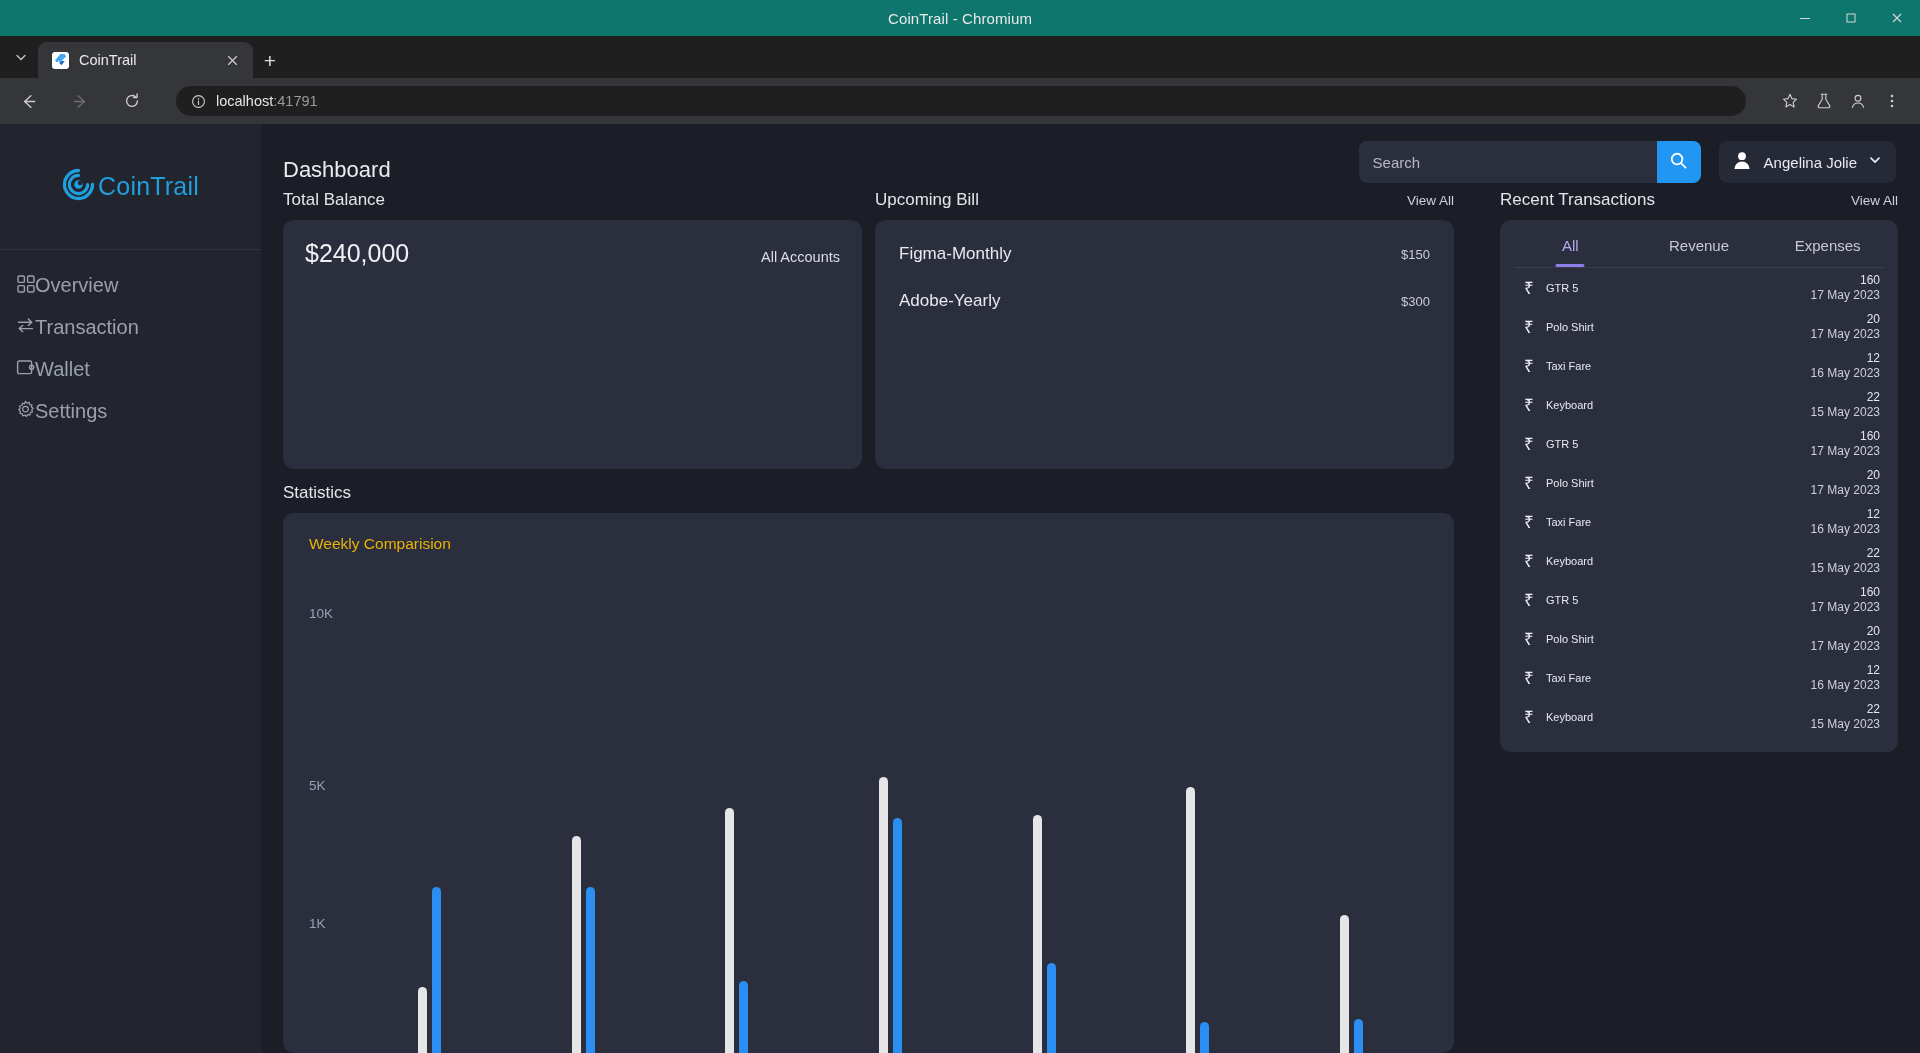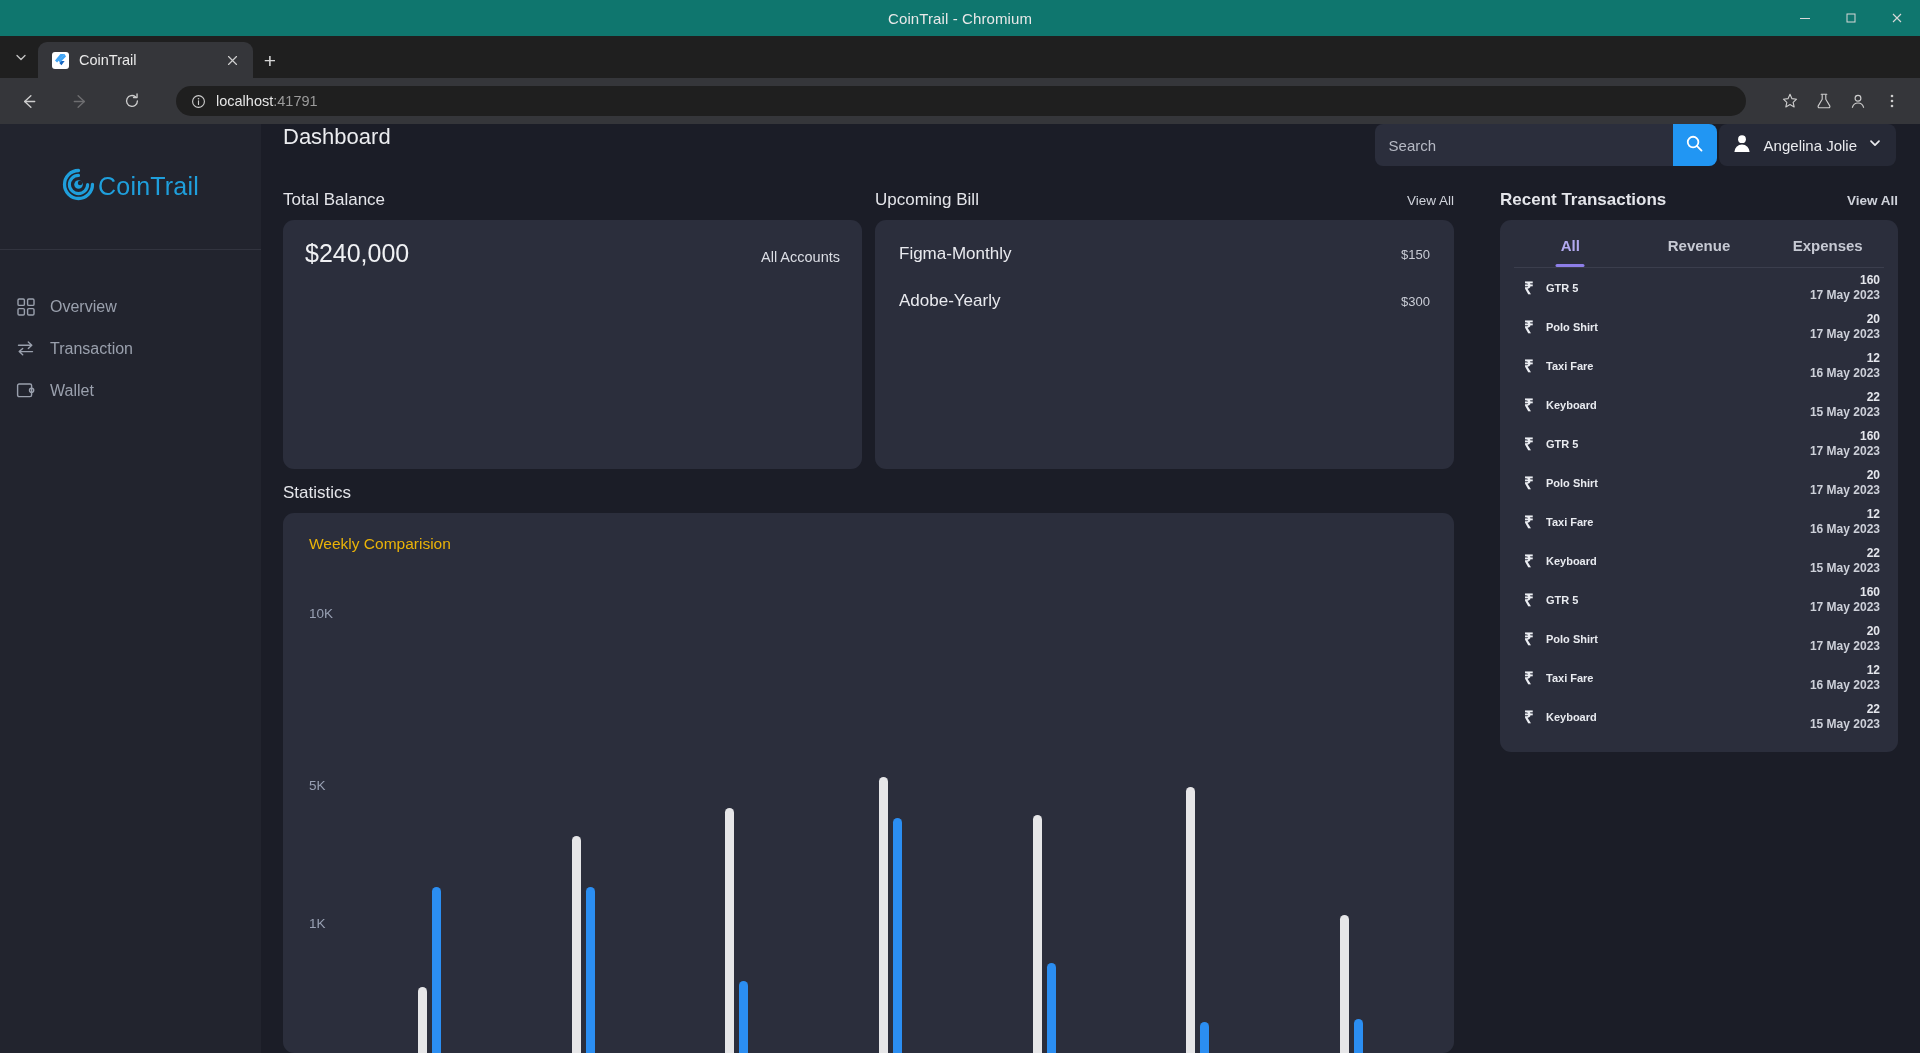--- a/index.html
+++ b/index.html
@@ -58,30 +58,30 @@
     width:261px; flex:none; background:#22242e; display:flex; flex-direction:column;
   }
   .brand{
     height:126px; display:flex; align-items:center; justify-content:center;
     border-bottom:1px solid #32343f;
   }
   .brand-row{ display:flex; align-items:center; gap:3px; }
   .brand-name{ color:#1f9fdc; font-size:25px; letter-spacing:.2px; }
   .nav{ padding-top:24px; }
   .nav-item{
-    height:42px; display:flex; align-items:flex-end; gap:15px; padding-left:16px;
-    color:#9aa0ad; font-size:16px; cursor:pointer;
+    height:42px; display:flex; align-items:flex-start; padding-left:16px;
+    color:#9aa0ad; font-size:20px; cursor:pointer;
   }
   .nav-ico{ width:19px; height:19px; flex:none; display:flex; align-items:center; justify-content:center; }
 
   .main{ flex:1; display:flex; flex-direction:column; min-width:0; }
 
   .topbar{
-    height:59px; flex:none; display:flex; align-items:flex-start;
-    padding:0 24px 0 22px; gap:2px;
+    height:59px; flex:none; display:flex; align-items:flex-end;
+    padding:0 24px 0 22px; gap:18px;
   }
   .page-title{ color:#ebecef; font-size:22px; flex:1; }
   .searchwrap{
     width:342px; height:42px; background:#2b2e3c; border-radius:8px;
     display:flex; align-items:center; overflow:hidden; flex:none;
   }
   .search-input{
     flex:1; height:100%; background:transparent; border:0; outline:0;
     color:#e4e5ea; font-size:15px; padding:0 14px; font-family:inherit;
   }
@@ -137,21 +137,21 @@
   .plot{ position:absolute; left:44px; right:0; top:0; bottom:0; }
   .bar-group{
     position:absolute; bottom:0; width:30px; height:100%;
     display:flex; align-items:flex-end; justify-content:center; gap:5px;
   }
   .bar{ width:9px; border-radius:5px 5px 0 0; }
   .bar.white{ background:#e6e6e8; }
   .bar.blue{ background:#2b8ef2; }
 
   
-  .right-col{ width:430px; flex:none; padding:0 22px 0 10px; display:flex; flex-direction:column;font-weight:bold; }
+  .right-col{ width:430px; flex:none; padding:0 22px 0 10px; display:flex; flex-direction:column; }
   .tx-card{ background:#2b2e3c; border-radius:11px; padding:0 0 16px 0; }
   .tx-tabs{ display:flex; padding:0 6px; position:relative; }
   .tx-tab{
     flex:1; text-align:center; padding:17px 0 13px 0; font-size:15px;
     color:#c6c9d3; position:relative; cursor:pointer;
   }
   .tx-tab.active{ color:#b3aaf0; }
   .tx-tab.active::after{
     content:""; position:absolute; left:50%; transform:translateX(-50%);
     bottom:0; width:29px; height:3.5px; border-radius:2px; background:#8d7ee8;
@@ -314,20 +314,29 @@
       <div class="nav-item">
         <span class="nav-ico">
           <svg width="19" height="19" viewBox="0 0 19 19">
             <path d="M1.6 4.6 A1.6 1.6 0 0 1 3.2 3 L14 3 A1.6 1.6 0 0 1 15.6 4.6 L15.6 14 A1.6 1.6 0 0 1 14 15.6 L3.2 15.6 A1.6 1.6 0 0 1 1.6 14 Z" fill="none" stroke="currentColor" stroke-width="1.4" stroke-linejoin="round"></path>
             <circle cx="15.6" cy="9.3" r="2.1" fill="none" stroke="currentColor" stroke-width="1.4"></circle>
           </svg>
         </span>
         <span>Wallet</span>
       </div>
 
+      <div class="nav-item">
+        <span class="nav-ico">
+          <svg width="19" height="19" viewBox="0 0 20 20">
+            <path d="M10 1.4 L11.6 3.2 L13.9 2.5 L14.4 4.9 L16.8 5.1 L16.2 7.4 L18.2 8.8 L16.5 10.4 L17.4 12.6 L15.1 13.3 L14.8 15.7 L12.4 15.4 L10.9 17.3 L9.3 15.8 L7.1 16.7 L6.5 14.4 L4.1 14 L4.6 11.7 L2.8 10.1 L4.5 8.6 L3.8 6.3 L6.2 5.8 L6.7 3.4 L9 4 Z" fill="none" stroke="currentColor" stroke-width="1.3" stroke-linejoin="round"></path>
+            <circle cx="10" cy="9.6" r="3" fill="none" stroke="currentColor" stroke-width="1.3"></circle>
+          </svg>
+        </span>
+        <span>Settings</span>
+      </div>
     </nav>
   </aside>
 
   <div class="main">
 
     <div class="topbar">
       <div class="page-title">Dashboard</div>
       <div class="searchwrap">
         <input class="search-input" type="text" placeholder="Search" style="">
         <div class="search-btn">

